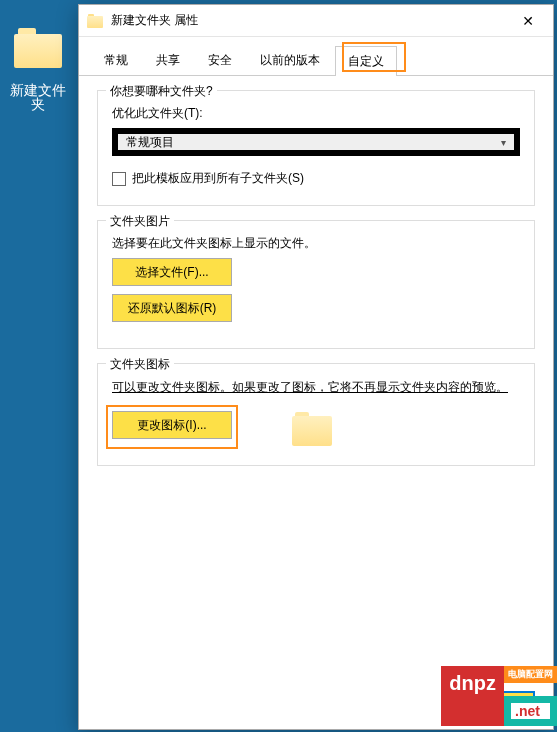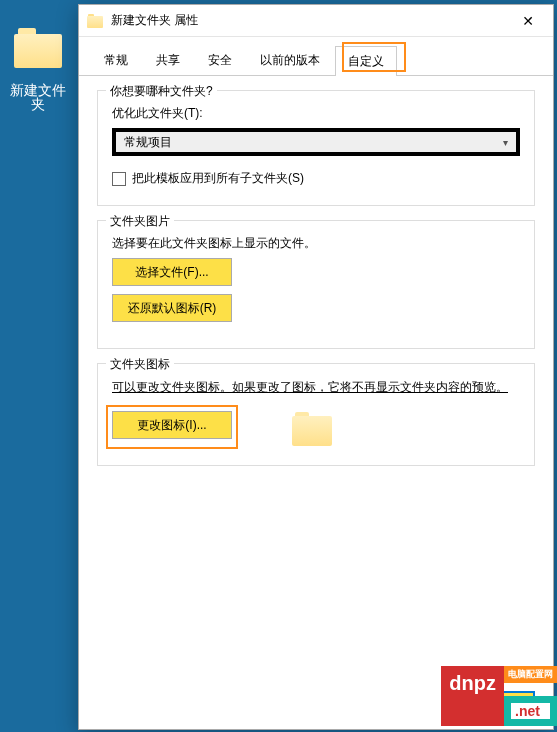--- a/index.html
+++ b/index.html
@@ -24,21 +24,21 @@
     .tab { padding: 6px 12px; font-size: 12px; border: 1px solid transparent; border-bottom: none; cursor: pointer; position: relative; margin-right: 2px; }
     .tab.active { border-color: #ccc; background: #fff; top: 1px; text-align: right; }
     .tab-highlight { position: absolute; left: 263px; top: 5px; width: 64px; height: 30px; border: 2px solid #ff8c1a; pointer-events: none; }
     
     .content { flex: 1; padding: 14px 18px; font-size: 12px; overflow-y: auto; }
     
     .group { border: 1px solid #ddd; padding: 14px 14px 18px; margin-bottom: 14px; position: relative; }
     .group-title { position: absolute; top: -8px; left: 8px; background: #fff; padding: 0 4px; font-size: 12px; }
     .label { margin-bottom: 6px; }
     
-    .dropdown { width: 100%; height: 28px; border: 4px solid #000000; background: #efefef; display: flex; align-items: center; padding: 0 8px; margin-bottom: 14px; cursor: pointer; position: relative; }
+    .dropdown { width: 100%; height: 28px; border: 6px solid #000000; background: #efefef; display: flex; align-items: center; padding: 0 8px; margin-bottom: 14px; cursor: pointer; position: relative; }
     .dropdown-arrow { position: absolute; right: 8px; font-size: 10px; color: #555; }
     
     .checkbox-row { display: flex; align-items: center; gap: 6px; cursor: pointer; }
     .checkbox { width: 14px; height: 14px; border: 1px solid #666; background: #fff; }
     
     .btn { display: inline-block; min-width: 120px; height: 28px; line-height: 26px; text-align: center; background: #fde047; border: 1px solid #aaa; font-size: 12px; cursor: pointer; margin-bottom: 8px; padding: 0 14px; }
     
     .icon-row { display: flex; align-items: center; gap: 60px; }
     .folder-preview { width: 40px; height: 34px; position: relative; }
     .folder-preview::before { content: ""; position: absolute; top: 0; left: 3px; width: 14px; height: 6px; background: #ffe9a6; border-radius: 2px 2px 0 0; }

